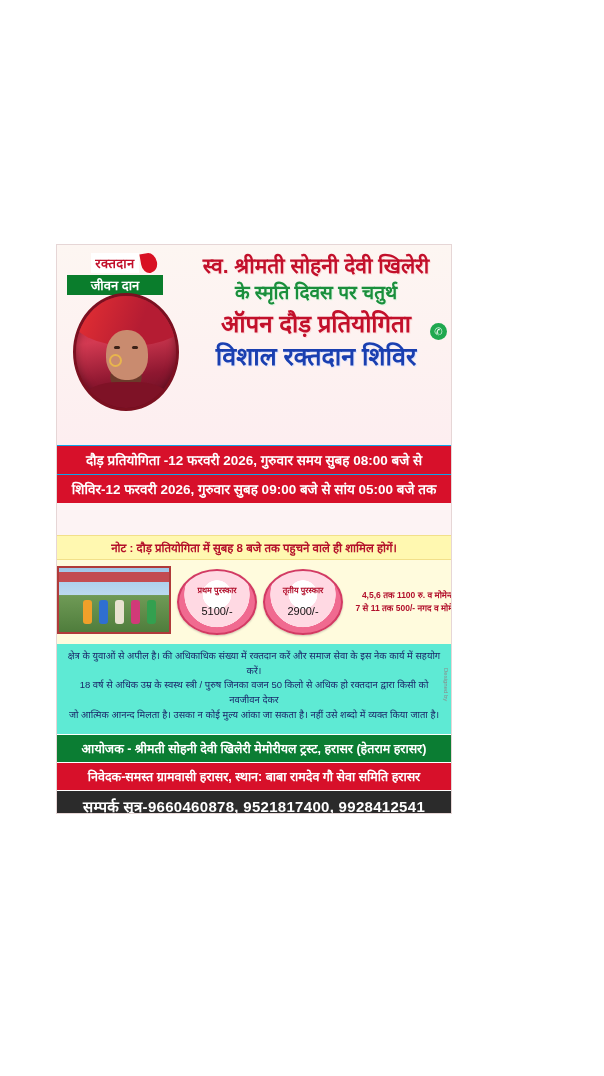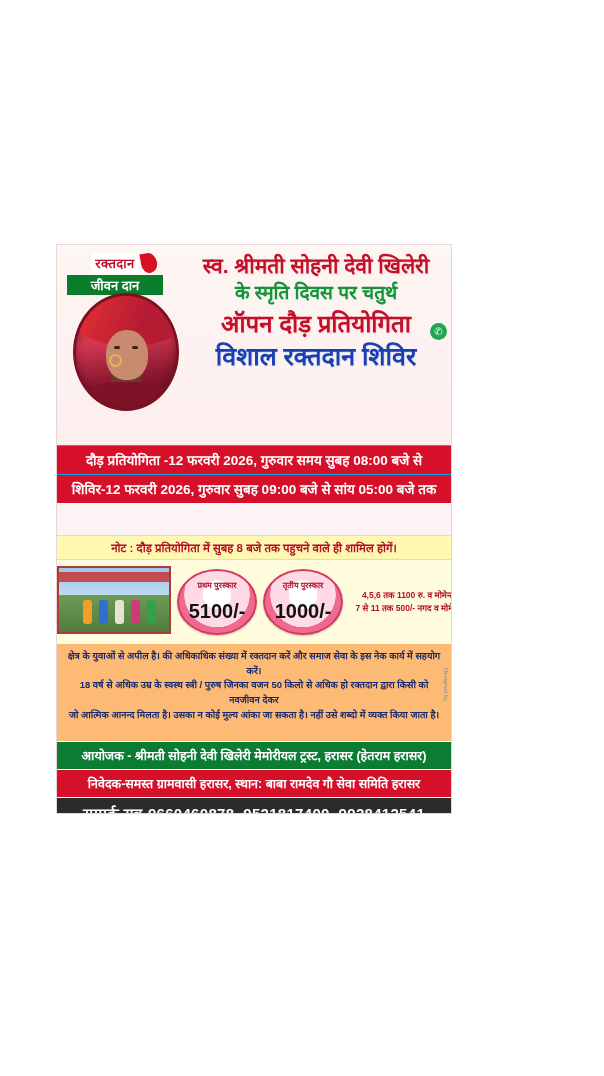--- a/index.html
+++ b/index.html
@@ -151,30 +151,30 @@
 
   .medals{display:flex;align-items:center;gap:6px;flex:1 1 auto;justify-content:center}
   .medal{
     width:76px;height:62px;border-radius:50%;
     background:radial-gradient(circle at 50% 38%, #ffffff 0 26%, #ffd9e3 27% 60%, #f06a90 61% 100%);
     border:2px solid #d23a63;
     display:flex;flex-direction:column;align-items:center;justify-content:center;
     box-shadow:0 1px 2px rgba(0,0,0,.2);
   }
   .medal .lbl{font-size:8px;color:#b2102c;font-weight:bold;line-height:1}
-  .medal .amt{font-size:20px;color:#111;font-weight:bold;line-height:1.1;margin-top:10px}
+  .medal .amt{font-size:11px;color:#111;font-weight:normal;line-height:1.1;margin-top:10px}
   .sideprize{
     flex:0 0 120px;font-size:8.5px;color:#b2102c;font-weight:bold;
     text-align:center;line-height:1.5;align-self:center;
   }
 
   
   .para{
-    background:#fdba74;padding:5px 8px 18px 8px;text-align:center;
-    font-size:9.5px;color:#1b2a6b;font-weight:bold;line-height:1.55;
+    background:#5eead4;padding:5px 8px 11px 8px;text-align:center;
+    font-size:9.5px;color:#1b2a6b;font-weight:normal;line-height:1.55;
   }
   .para .redline{color:#c2102b;font-size:11px;display:block;margin-top:3px;line-height:1.5}
   .vwater{
     position:absolute;right:2px;bottom:112px;
     font-size:6px;color:#8a8a8a;writing-mode:vertical-rl;
   }
 
   
   .fbar{
     color:#ffffff;font-weight:bold;font-size:12.5px;text-align:center;
@@ -231,21 +231,21 @@
       <div class="r"></div>
     </div>
 
     <div class="medals">
       <div class="medal">
         <span class="lbl">प्रथम पुरस्कार</span>
         <span class="amt">5100/-</span>
       </div>
       <div class="medal">
         <span class="lbl">तृतीय पुरस्कार</span>
-        <span class="amt">1000/-</span>
+        <span class="amt">2900/-</span>
       </div>
     </div>
 
     <div class="sideprize">
       <div>4,5,6 तक 1100 रु. व मोमेन्टो</div>
       <div>7 से 11 तक 500/- नगद व मोमेन्टो</div>
     </div>
   </div>
 
   <div class="para">

